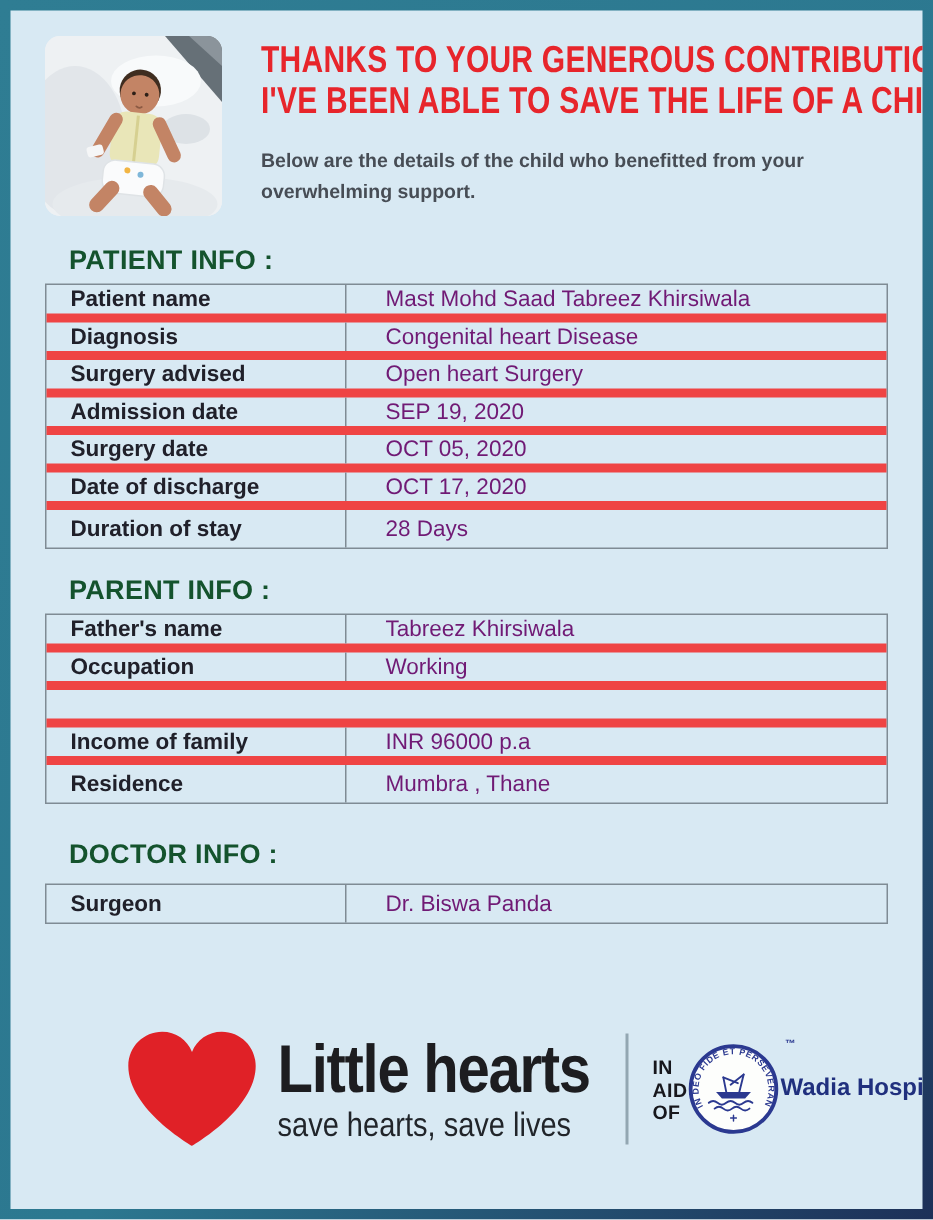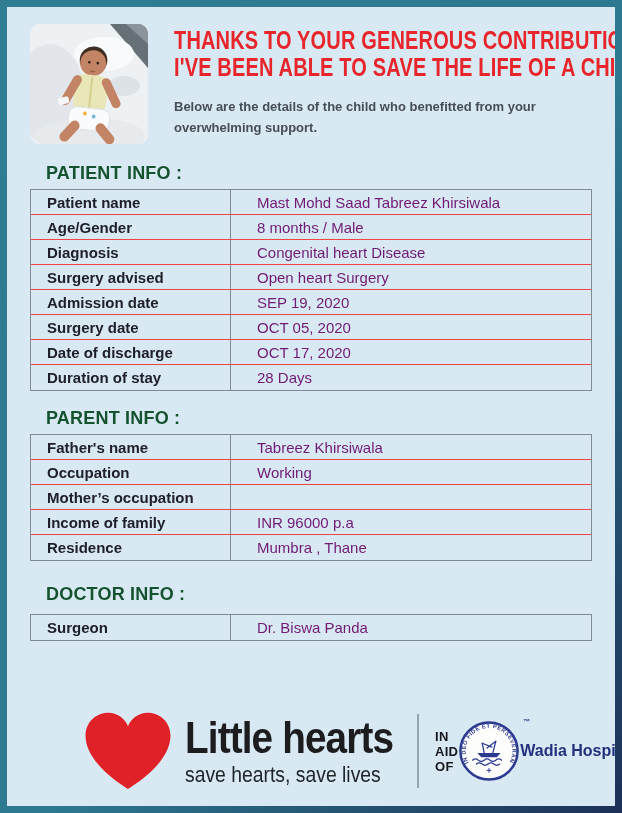--- a/index.html
+++ b/index.html
@@ -41,21 +41,21 @@
   .section-heading {
     font-size:18px; font-weight:700; color:#14532d;
     margin:0 0 5px 16px; letter-spacing:0.2px;
   }
   .section.patient { margin-top:19px; }
   .section.parent  { margin-top:17px; }
   .section.doctor  { margin-top:23px; }
   .section.doctor .section-heading { margin-bottom:9px; }
 
   .info-table { width:562px; border:1px solid #7f8b94; }
-  .trow { display:flex; height:25px; align-items:stretch; border-bottom:1px solid #ef4444; }
+  .trow { display:flex; height:25px; align-items:stretch; border-bottom:6px solid #ef4444; }
   .trow:last-child { border-bottom:none; }
   .tcell { display:flex; align-items:center; font-size:15px; }
   .tcell.label {
     width:200px; padding-left:16px; border-right:1px solid #7f8b94;
     font-weight:700; color:#20202a;
   }
   .tcell.value { flex:1; padding-left:26px; color:#701a75; }
 
   
   .footer {
@@ -129,24 +129,20 @@
     </div>
 
     <div class="section patient">
       <div class="section-heading">PATIENT INFO :</div>
       <div class="info-table">
         <div class="trow">
           <div class="tcell label">Patient name</div>
           <div class="tcell value">Mast Mohd Saad Tabreez Khirsiwala</div>
         </div>
         <div class="trow">
-          <div class="tcell label">Age/Gender</div>
-          <div class="tcell value">8 months / Male</div>
-        </div>
-        <div class="trow">
           <div class="tcell label">Diagnosis</div>
           <div class="tcell value">Congenital heart Disease</div>
         </div>
         <div class="trow">
           <div class="tcell label">Surgery advised</div>
           <div class="tcell value">Open heart Surgery</div>
         </div>
         <div class="trow">
           <div class="tcell label">Admission date</div>
           <div class="tcell value">SEP 19, 2020</div>
@@ -171,21 +167,20 @@
       <div class="info-table">
         <div class="trow">
           <div class="tcell label">Father's name</div>
           <div class="tcell value">Tabreez Khirsiwala</div>
         </div>
         <div class="trow">
           <div class="tcell label">Occupation</div>
           <div class="tcell value">Working</div>
         </div>
         <div class="trow">
-          <div class="tcell label">Mother’s occupation</div>
         </div>
         <div class="trow">
           <div class="tcell label">Income of family</div>
           <div class="tcell value">INR 96000 p.a</div>
         </div>
         <div class="trow">
           <div class="tcell label">Residence</div>
           <div class="tcell value">Mumbra , Thane</div>
         </div>
       </div>

